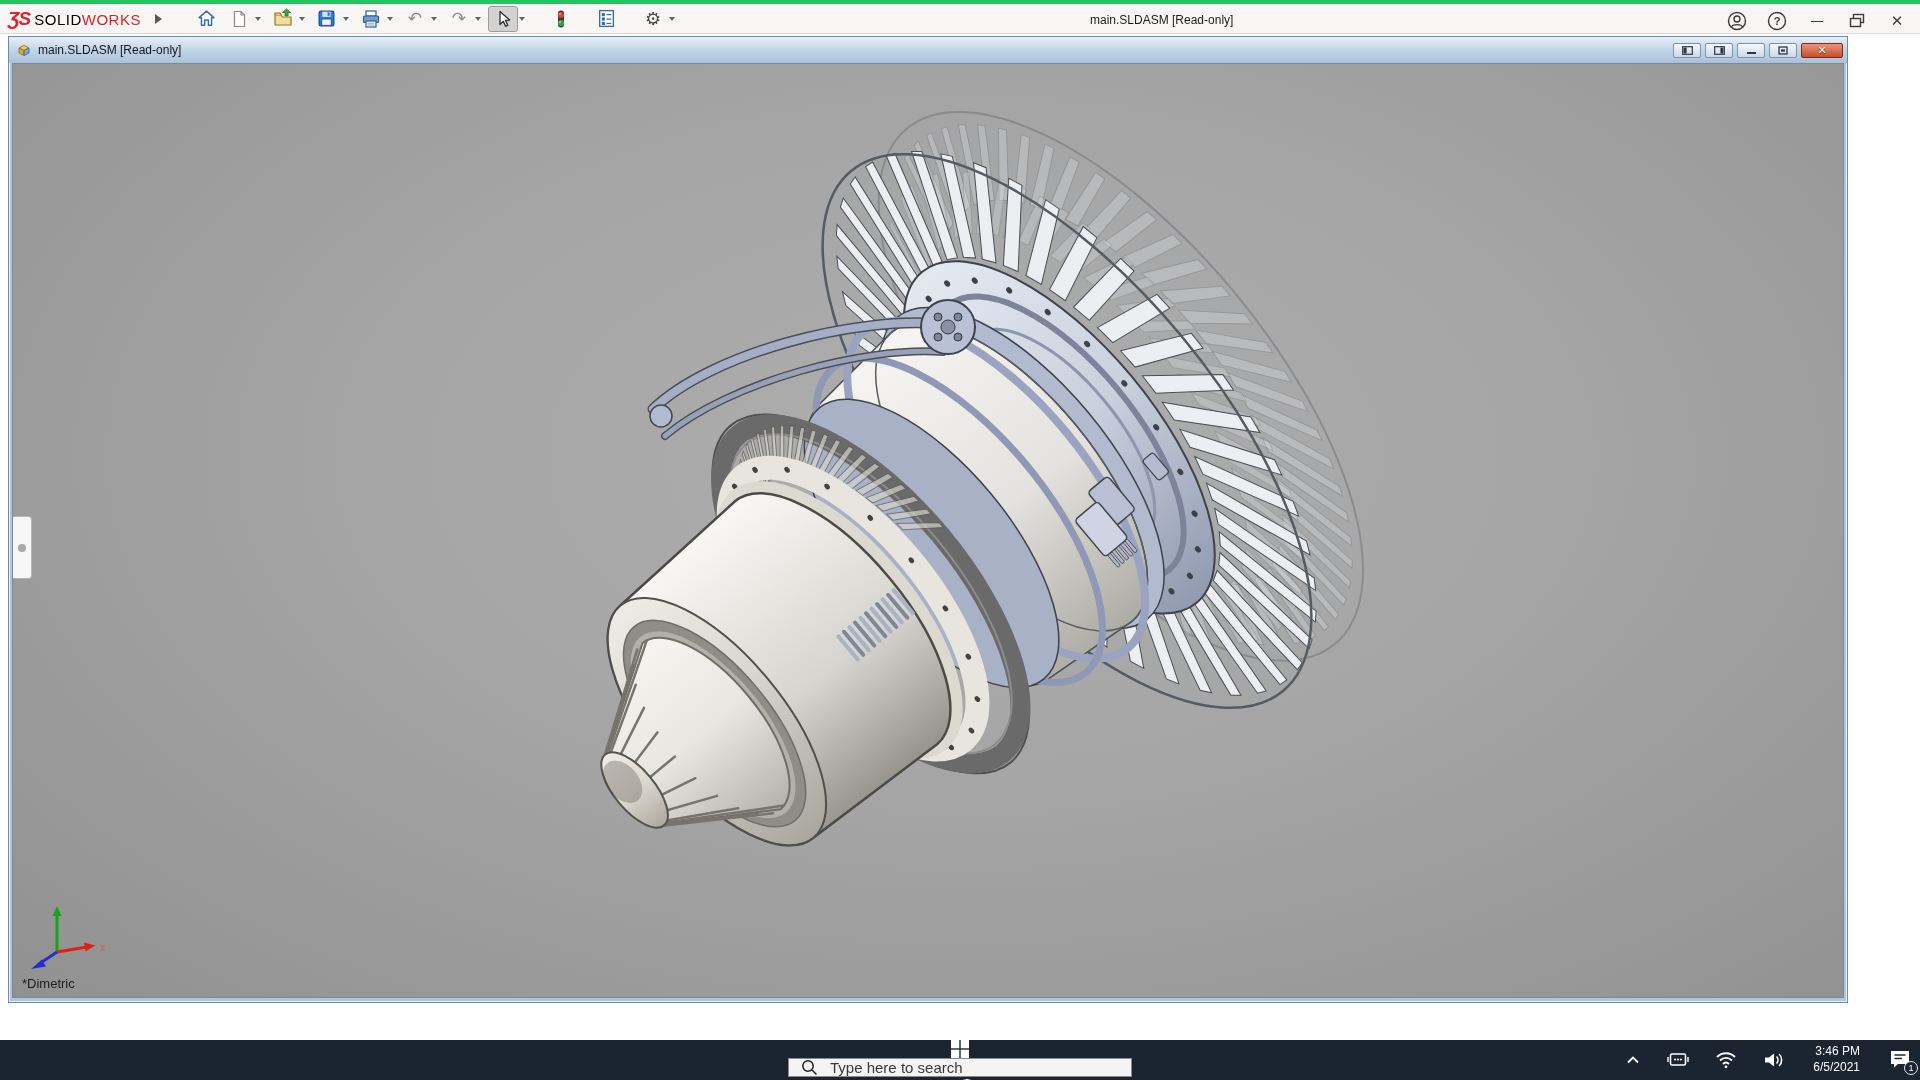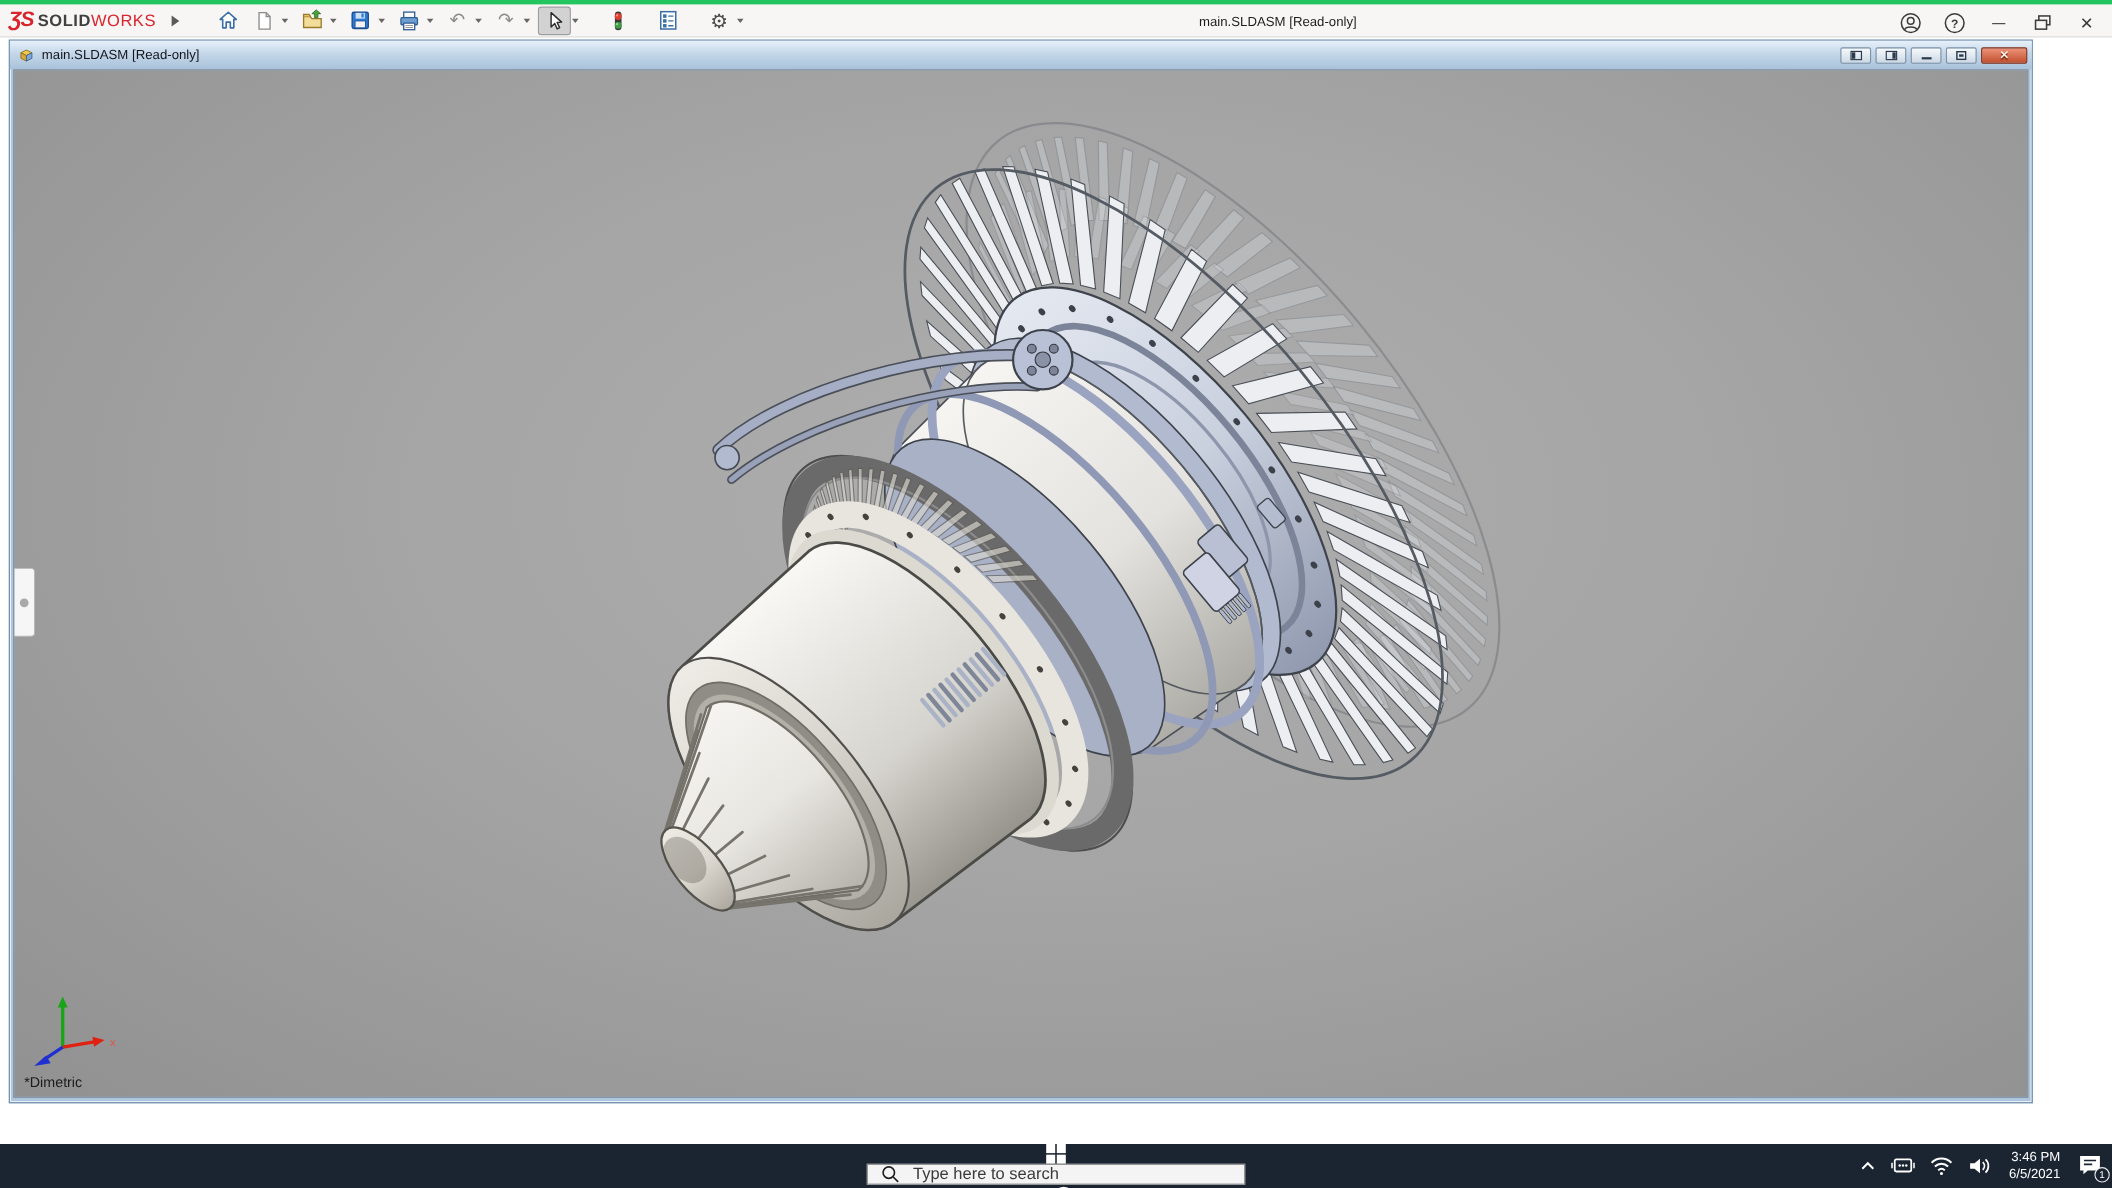--- a/index.html
+++ b/index.html
@@ -5,21 +5,21 @@
   * { margin:0; padding:0; box-sizing:border-box; }
   html,body { width:1920px; height:1080px; overflow:hidden; background:#ffffff;
               font-family:"Liberation Sans","DejaVu Sans",sans-serif; }
 
   
   .app-top{ position:absolute; top:0; left:0; width:1920px; height:34px;
     background:#f7f6f4; border-top:4px solid #22c55e; border-bottom:1px solid #dddddd;
     display:flex; align-items:center; }
   .logo{ display:flex; align-items:baseline; margin-left:8px; cursor:default; }
   .logo .mark{ font-style:italic; font-weight:bold; font-size:19px; color:#d8242c; letter-spacing:-1px; margin-right:4px;}
-  .logo .b{ font-weight:bold; font-size:15px; color:#404040; letter-spacing:.5px;}
+  .logo .b{ font-weight:normal; font-size:15px; color:#000000; letter-spacing:.5px;}
   .logo .l{ font-weight:normal; font-size:15px; color:#d8242c; letter-spacing:.5px;}
   .menu-arrow{ margin-left:14px; width:0; height:0; border-left:7px solid #5a5a5a;
     border-top:5px solid transparent; border-bottom:5px solid transparent; }
   .tb{ display:flex; align-items:center; margin-left:28px; }
   .tbtn{ width:30px; height:26px; display:flex; align-items:center; justify-content:center;
     border-radius:3px; margin-left:2px; }
   .tbtn.sel{ background:#d2d2d2; border:1px solid #9e9e9e; }
   .caret{ width:0; height:0; border-top:4px solid #666; border-left:3.5px solid transparent;
     border-right:3.5px solid transparent; margin:0 5px 0 1px; }
   .tgap{ width:14px; }
@@ -58,21 +58,21 @@
   .tk{ width:48px; height:40px; display:flex; align-items:center; justify-content:center; position:relative; }
   .search{ width:344px; height:40px; background:#f4f4f4; border:1px solid #8a8a8a;
     display:flex; align-items:center; padding-left:12px; gap:12px; }
   .search .ph{ font-size:15px; color:#3a3a3a; }
   .underl{ position:absolute; bottom:0; left:8px; width:32px; height:3px; }
   .tk.edge-active{ background:rgba(160,94,43,.75); }
   .sw-wrap{ display:flex; flex-direction:column; align-items:center; line-height:1; }
   .sw-top{ font-size:15px; font-weight:bold; color:#d41f26; letter-spacing:-1px;
     text-shadow:1px 1px 0 #701015; }
   .sw-yr{ font-size:7px; font-weight:bold; color:#fff; text-shadow:0 0 2px #701015,0 0 2px #701015; margin-top:-2px; }
-  .tray{ position:absolute; right:6px; top:0; height:40px; display:flex; align-items:center; gap:13px; }
+  .tray{ position:absolute; right:6px; top:0; height:40px; display:flex; align-items:center; gap:26px; }
   .clock{ text-align:right; color:#fff; font-size:12px; line-height:1.3; margin:0 2px; }
   .action{ position:relative; width:26px; height:26px; }
   .badge{ position:absolute; right:-4px; bottom:-2px; width:14px; height:14px; border-radius:50%;
     background:#1b2431; border:1.5px solid #e8e8e8; color:#fff; font-size:9px;
     display:flex; align-items:center; justify-content:center; }
 </style>
 </head>
 <body>
 
 <div class="app-top">

